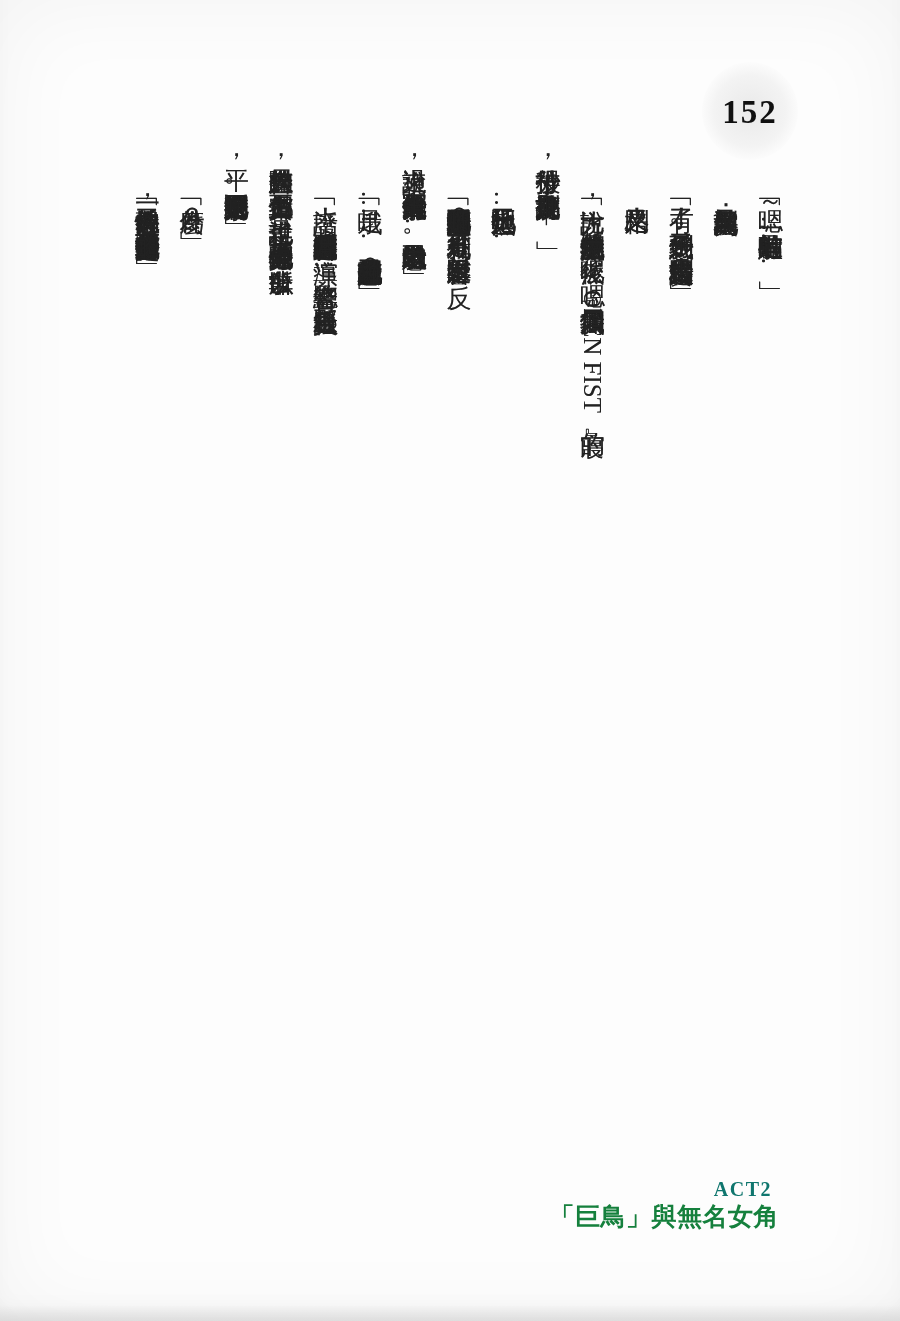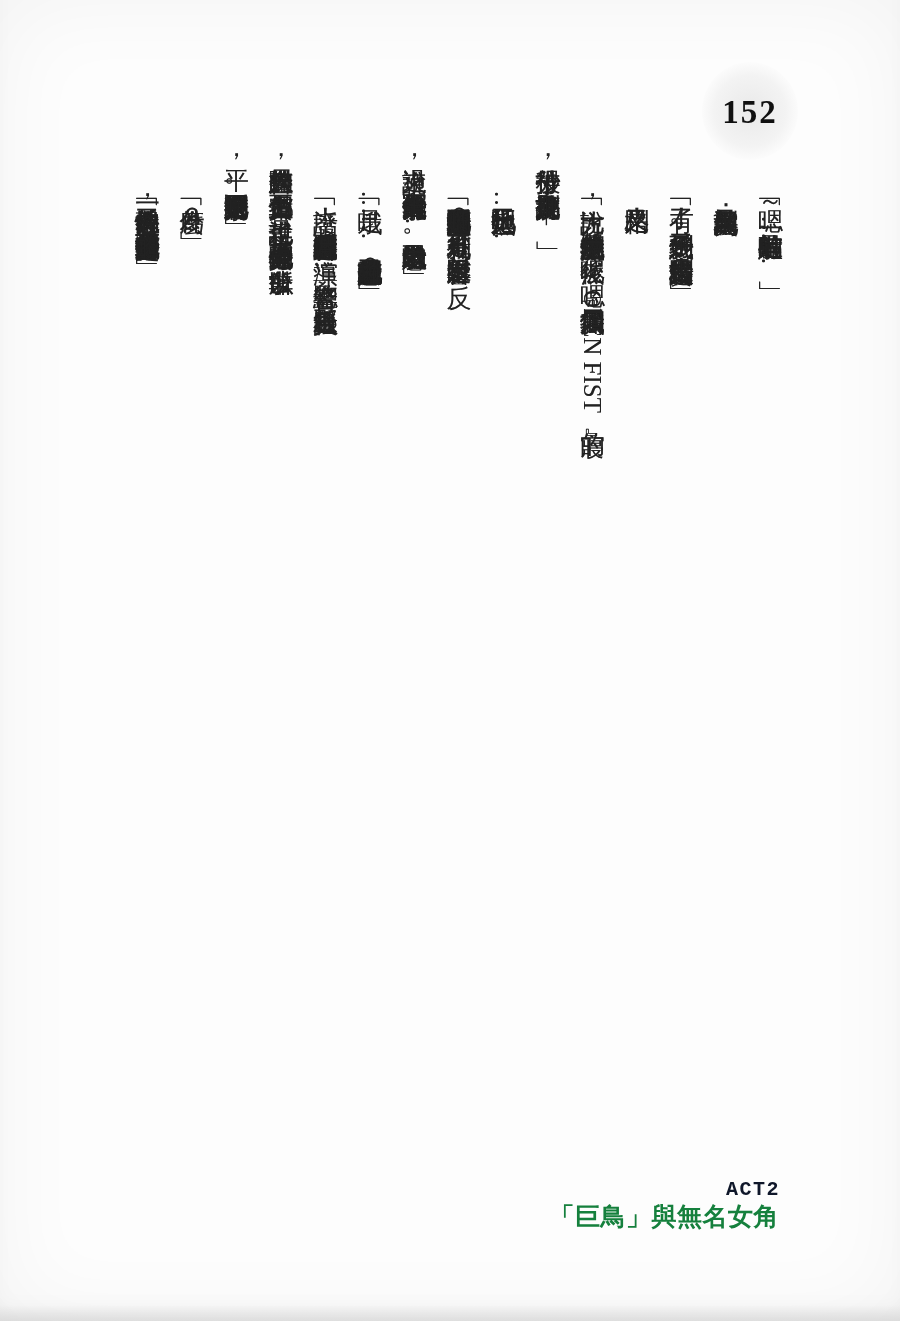--- a/index.html
+++ b/index.html
@@ -30,23 +30,23 @@
   .vtext{
     position:absolute;top:150px;right:108px;height:1015px;
     writing-mode:vertical-rl;text-orientation:mixed;
     font-size:25px;line-height:44.5px;color:#222;
     text-shadow:0 0 0.6px rgba(0,0,0,0.35);
   }
   .line{white-space:nowrap;}
   .line.indent{text-indent:40px;}
   
   .footer-act{
-    position:absolute;top:1178px;right:120px;
-    font-family:Liberation Mono, monospace;
-    font-weight:bold;font-size:20px;letter-spacing:1.5px;color:#0f172a;
+    position:absolute;top:1178px;right:128px;
+    font-family:Liberation Serif, serif;
+    font-weight:bold;font-size:20px;letter-spacing:1.5px;color:#0f766e;
   }
   .footer-title{
     position:absolute;top:1200px;right:121px;
     font-family:"Liberation Sans","DejaVu Sans",sans-serif;
     font-weight:bold;font-size:25px;letter-spacing:0.5px;color:#15803d;margin-left:36px;
   }
 </style>
 </head>
 <body>
 

